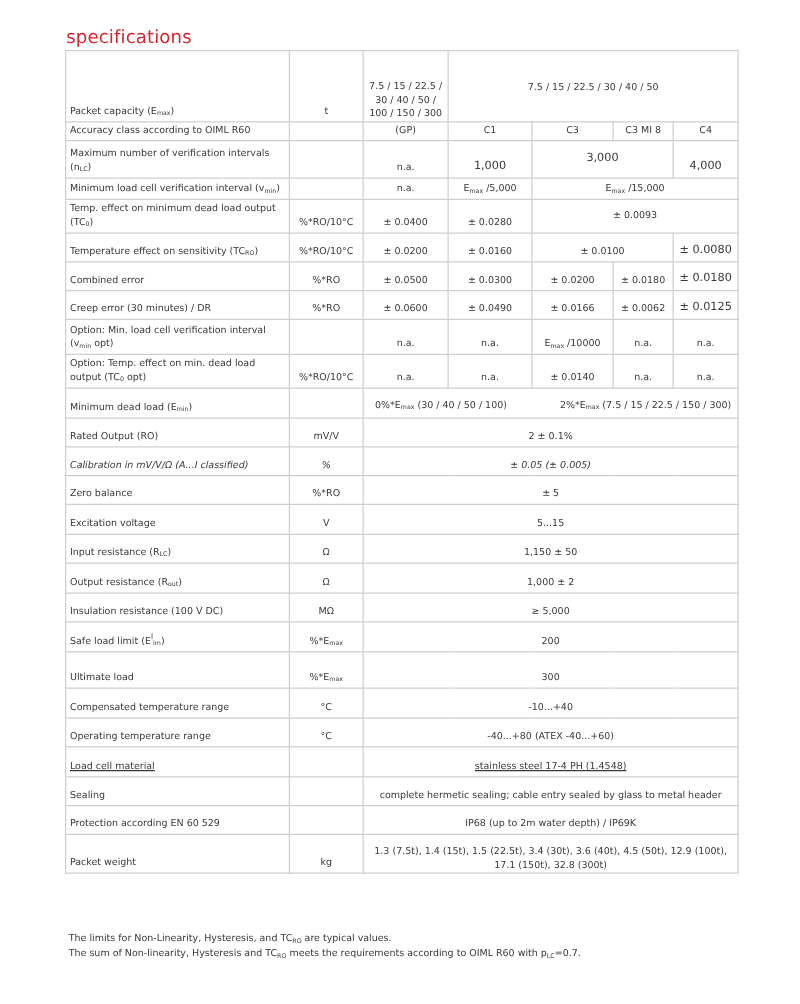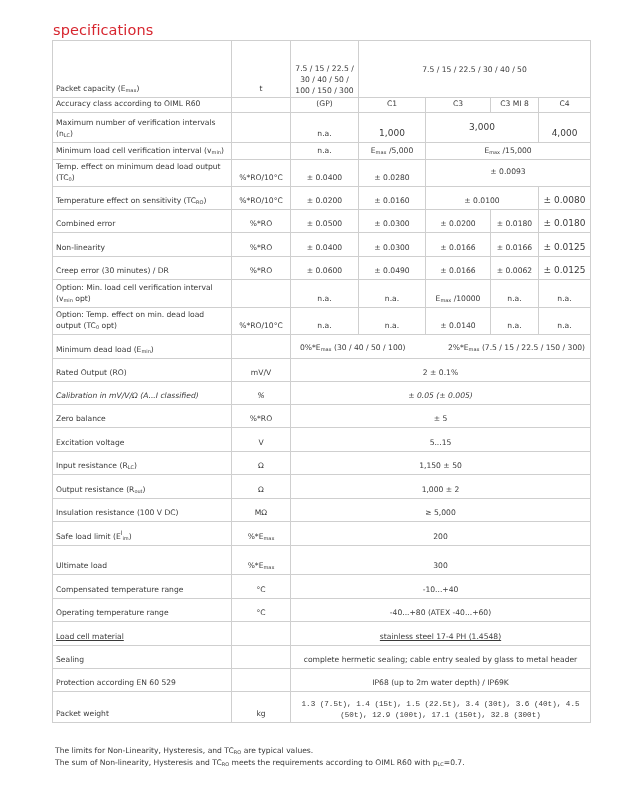--- a/index.html
+++ b/index.html
@@ -78,29 +78,20 @@
     </tr>
     <tr style="height:23px">
       <td class="lbl">Combined error</td>
       <td class="c">%*RO</td>
       <td class="c">± 0.0500</td>
       <td class="c">± 0.0300</td>
       <td class="c">± 0.0200</td>
       <td class="c">± 0.0180</td>
       <td class="c big">± 0.0180</td>
     </tr>
-    <tr style="height:24px">
-      <td class="lbl">Non-linearity</td>
-      <td class="c">%*RO</td>
-      <td class="c">± 0.0400</td>
-      <td class="c">± 0.0300</td>
-      <td class="c">± 0.0166</td>
-      <td class="c">± 0.0166</td>
-      <td class="c big">± 0.0125</td>
-    </tr>
     <tr style="height:23px">
       <td class="lbl">Creep error (30 minutes) / DR</td>
       <td class="c">%*RO</td>
       <td class="c">± 0.0600</td>
       <td class="c">± 0.0490</td>
       <td class="c">± 0.0166</td>
       <td class="c">± 0.0062</td>
       <td class="c big">± 0.0125</td>
     </tr>
     <tr style="height:28px">
@@ -199,21 +190,21 @@
         <td class="c" colspan="5">complete hermetic sealing; cable entry sealed by glass to metal header</td>
       </tr>
       <tr style="height: 23px;">
         <td class="lbl"><span>Protection according EN 60 529</span></td>
         <td class="c"><span></span></td>
         <td class="c" colspan="5">IP68 (up to 2m water depth) / IP69K</td>
       </tr>
       <tr style="height: 31px;">
         <td class="lbl"><span>Packet weight</span></td>
         <td class="c"><span>kg</span></td>
-        <td class="c" colspan="5" style="padding-bottom: 1px; font-family: Liberation Mono, monospace;">1.3 (7.5t), 1.4 (15t), 1.5 (22.5t), 3.4 (30t), 3.6 (40t), 4.5 (50t), 12.9 (100t), 17.1 (150t), 32.8 (300t)</td>
+        <td class="c" colspan="5" style="padding-bottom: 1px;">1.3 (7.5t), 1.4 (15t), 1.5 (22.5t), 3.4 (30t), 3.6 (40t), 4.5 (50t), 12.9 (100t), 17.1 (150t), 32.8 (300t)</td>
       </tr>
     </tbody>
 </table>
 
 <div class="notes">
   <div><span>The limits for Non-Linearity, Hysteresis, and TC</span><sub>RO</sub><span> are typical values.</span></div>
   <div><span>The sum of Non-linearity, Hysteresis and TC</span><sub>RO</sub><span> meets the requirements according to OIML R60 with p</span><sub>LC</sub><span>=0.7.</span></div>
 </div>
 
 </body></html>

